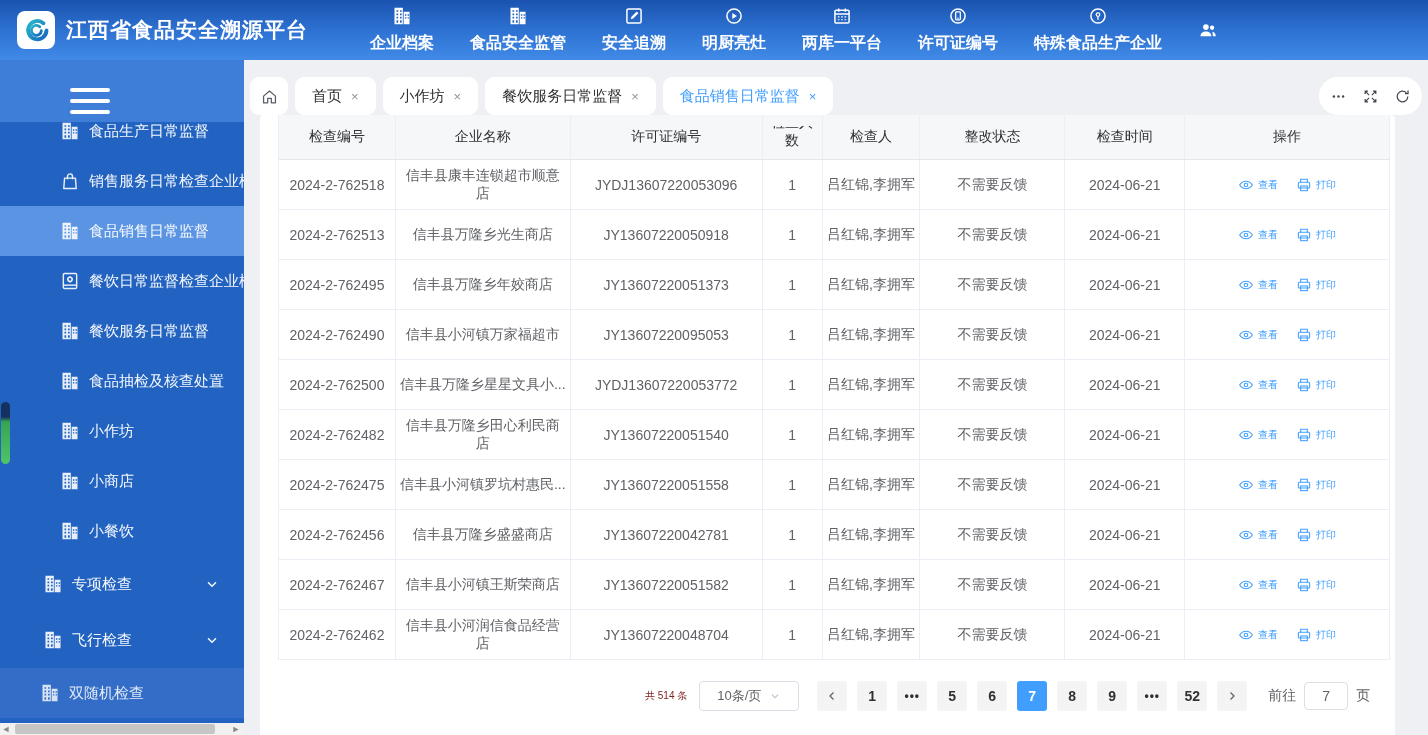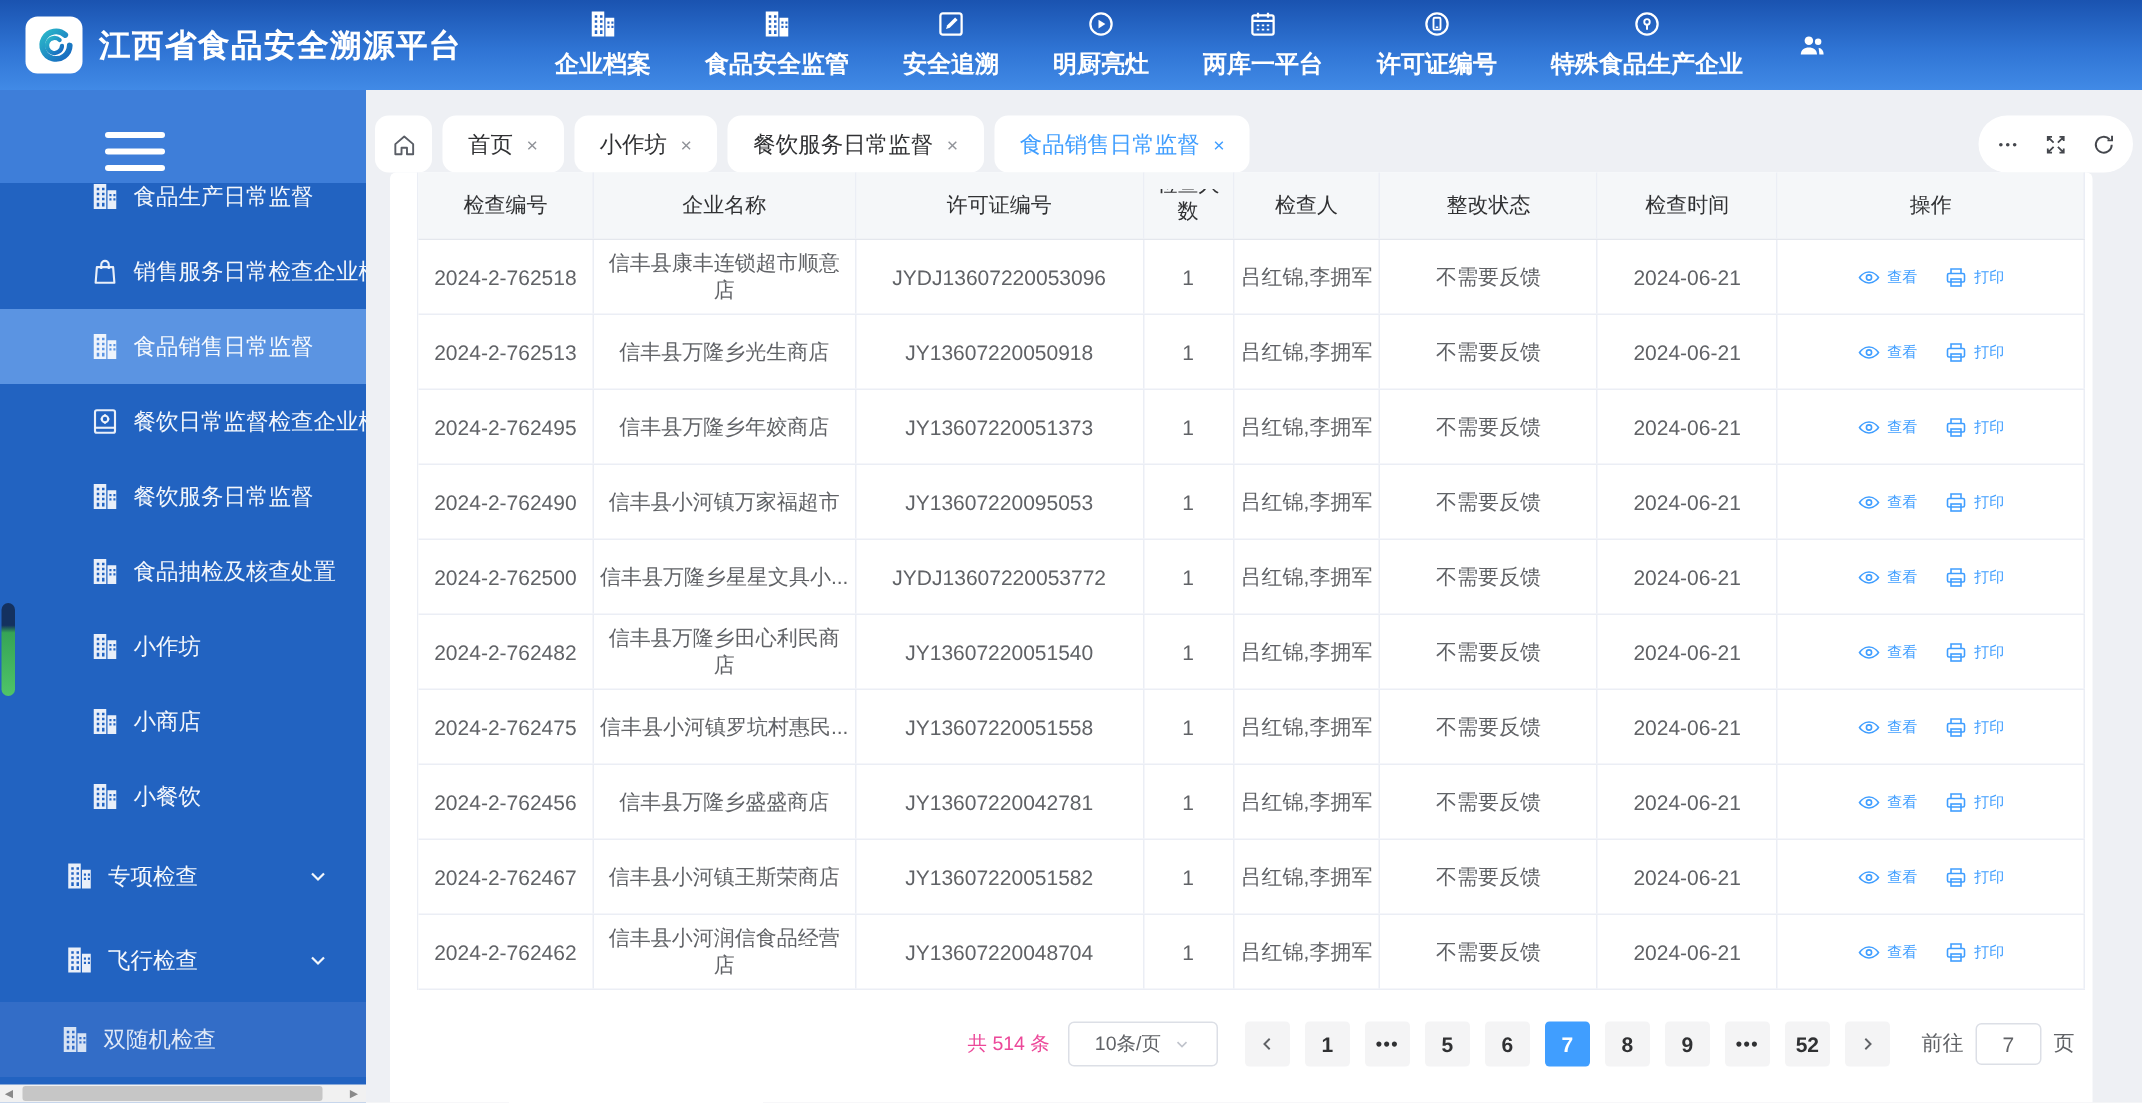--- a/index.html
+++ b/index.html
@@ -68,21 +68,21 @@
   .th .cell{color:#303133;font-weight:normal;background:#f5f7f9;}
   .tr{height:50px;border-bottom:1px solid var(--border);background:#fff;}
   .c0{width:117px;} .c1{width:175px;} .c2{width:192px;} .c3{width:60px;}
   .c4{width:98px;} .c5{width:145px;} .c6{width:120px;} .c7{width:205px;}
   .th-wrap2{height:23px;overflow:hidden;display:flex;flex-direction:column;justify-content:flex-end;line-height:18px;}
   .ops{display:flex;align-items:center;justify-content:center;gap:18px;}
   .op-link{display:flex;align-items:center;gap:4px;color:var(--accent);font-size:10px;cursor:pointer;white-space:nowrap;}
   .op-link .ic{width:16px;height:16px;}
 
   .pager{position:absolute;left:0;right:0;top:565px;height:32px;display:flex;align-items:center;padding-left:385px;}
-  .pg-total{font-size:13px;color:#ec4899;white-space:nowrap;}
+  .pg-total{font-size:10px;color:#7f1d1d;white-space:nowrap;}
   .pg-size{margin-left:12px;width:100px;height:30px;border:1px solid #dcdfe6;border-radius:4px;background:#fff;
     display:flex;align-items:center;justify-content:center;gap:8px;font-size:13px;color:#606266;cursor:pointer;}
   .pg-size .ic{width:12px;height:12px;color:#c0c4cc;}
   .pg-btn{min-width:30px;height:30px;margin:0 5px;border-radius:3px;background:#f4f4f5;color:#303133;
     display:flex;align-items:center;justify-content:center;font-size:14px;font-weight:bold;cursor:pointer;padding:0 4px;}
   .pg-btn.arrow{color:#606266;}
   .pg-btn.arrow .ic{width:14px;height:14px;}
   .pg-btn.current{background:var(--accent);color:#fff;}
   .pg-btn.dots{letter-spacing:1px;font-size:12px;color:#303133;}
   .pg-prev{margin-left:18px;}

